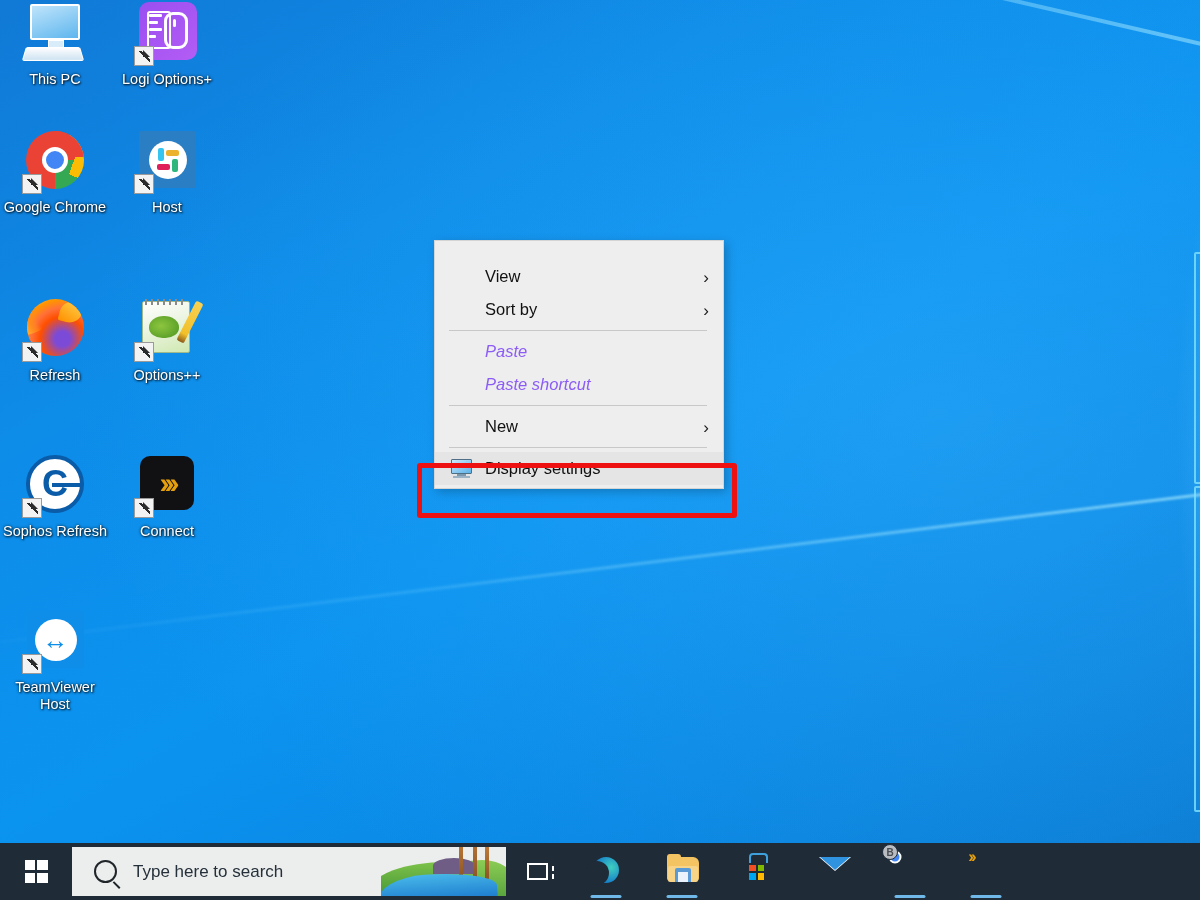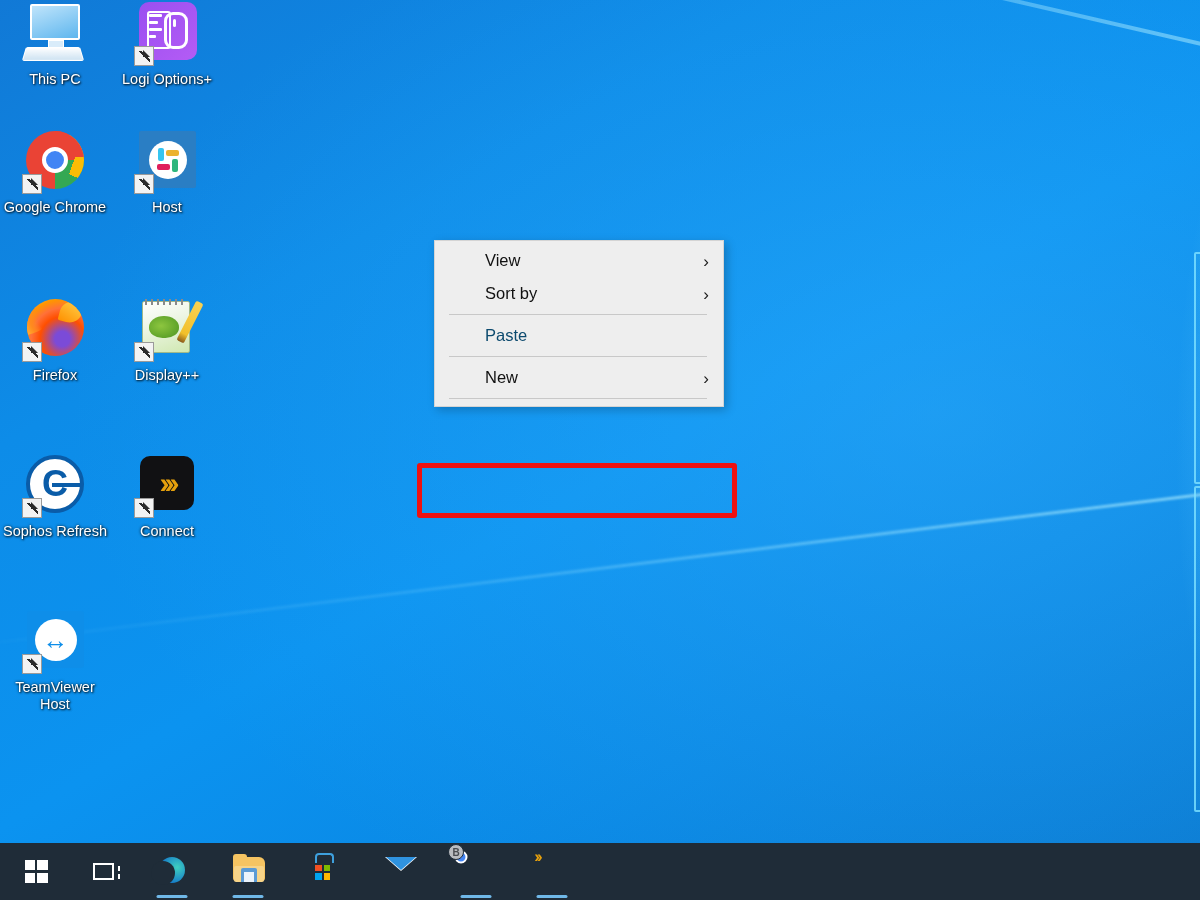--- a/index.html
+++ b/index.html
@@ -280,35 +280,35 @@
   }
 
   
   .ctx-menu {
     position: absolute;
     left: 434px; top: 240px;
     width: 290px;
     background: #eeeeee;
     border: 1px solid #d4d4d4;
     box-shadow: 3px 3px 9px rgba(0,0,0,0.22);
-    padding: 3px 0 3px 0;
+    padding: 19px 0 3px 0;
     box-sizing: border-box;
   }
   .ctx-item {
     position: relative;
     height: 33px;
     line-height: 33px;
     padding-left: 50px;
     padding-right: 34px;
     font-size: 16.5px;
     color: #111111;
     white-space: nowrap;
     cursor: default;
   }
-  .ctx-item.disabled { color: #0c4a6e; }
+  .ctx-item.disabled { color: #8b5cf6; font-style: italic; }
   .ctx-item.hover { background: #e5e5e5; }
   .ctx-item .chev {
     position: absolute;
     right: 14px; top: 50%;
     transform: translateY(-50%);
     font-size: 17px;
     color: #1b1b1b;
     line-height: 1;
   }
   .ctx-sep {
@@ -630,33 +630,33 @@
       <div class="lbl">Host</div>
     </div>
 
     <div class="desk-icon" style="left:0px; top:296px;">
       <div class="glyph">
         <div class="ff">
             <div class="tail"></div>
           </div>
         <div class="shortcut-arrow"></div>
       </div>
-      <div class="lbl">Firefox</div>
+      <div class="lbl">Refresh</div>
     </div>
 
     <div class="desk-icon" style="left:112px; top:296px;">
       <div class="glyph">
         <div class="npp">
             <div class="spiral"></div>
             <div class="frog"></div>
             <div class="pencil"></div>
           </div>
         <div class="shortcut-arrow"></div>
       </div>
-      <div class="lbl">Display++</div>
+      <div class="lbl">Options++</div>
     </div>
 
     <div class="desk-icon" style="left:0px; top:452px;">
       <div class="glyph">
         <div class="sophos">
             <span class="c">C</span>
             <div class="bar"></div>
           </div>
         <div class="shortcut-arrow"></div>
       </div>
@@ -698,47 +698,72 @@
       <span class="chev">›</span>
     </div>
 
 
     <div class="ctx-sep"></div>
 
     <div class="ctx-item disabled">
       <span>Paste</span>
     </div>
 
+    <div class="ctx-item disabled">
+      <span>Paste shortcut</span>
+    </div>
 
     <div class="ctx-sep"></div>
 
     <div class="ctx-item">
       <span>New</span>
       <span class="chev">›</span>
     </div>
 
     <div class="ctx-sep"></div>
 
+    <div class="ctx-item hover">
+      <span class="ctx-icon">
+        <span class="mon display"></span>
+          <span class="mon-base"></span>
+          <span class="mon-foot"></span>
+      </span>
+      <span>Display settings</span>
+    </div>
 
 
   </div>
 
   <div class="hl-box"></div>
 
   <div class="taskbar">
 
     <div class="start-btn">
       <span class="win-logo">
         <i></i>
           <i></i>
           <i></i>
           <i></i>
       </span>
     </div>
 
+    <div class="search-box">
+      <span class="search-icon"></span>
+      <span class="search-ph" title="Type here to search">Type here to search</span>
+      <span class="search-art">
+        <span class="art-sky"></span>
+        <span class="art-hill"></span>
+        <span class="art-hill2"></span>
+        <span class="art-rock"></span>
+        <span class="art-tree t1"></span>
+        <span class="art-tree t2"></span>
+        <span class="art-tree t3"></span>
+        <span class="art-river"></span>
+      </span>
+    </div>
 
     <div class="tb-sep"></div>
 
     <div class="tb-item">
       <span class="taskview"></span>
     </div>
 
     <div class="tb-sep"></div>
 
     <div class="tb-icons">

